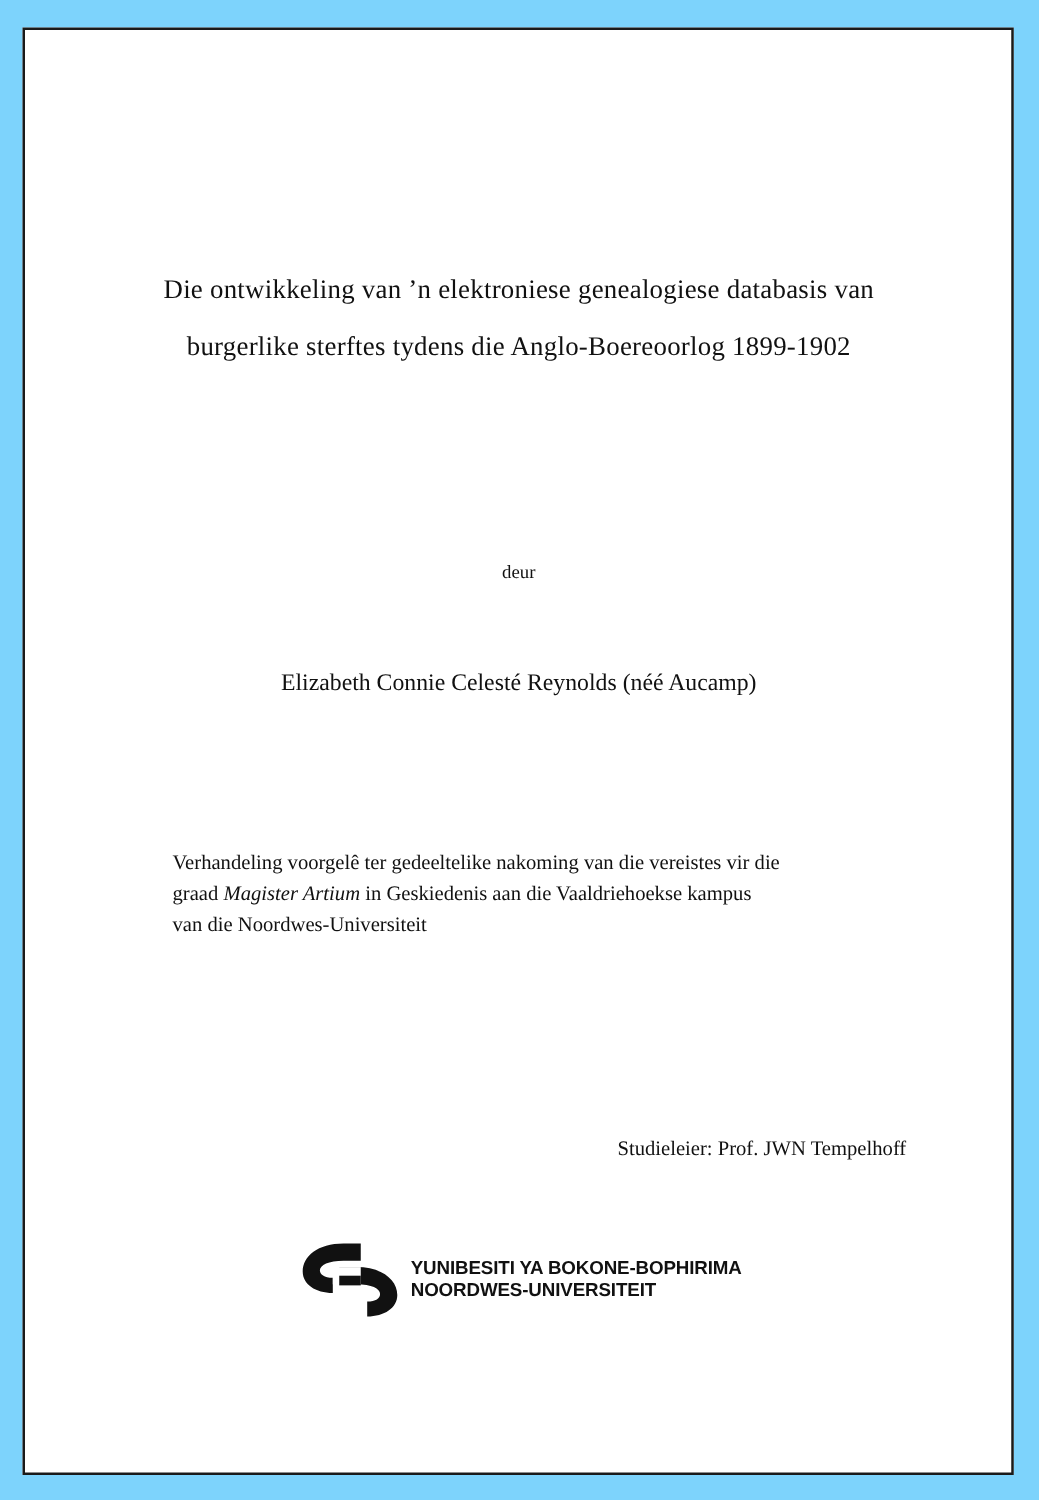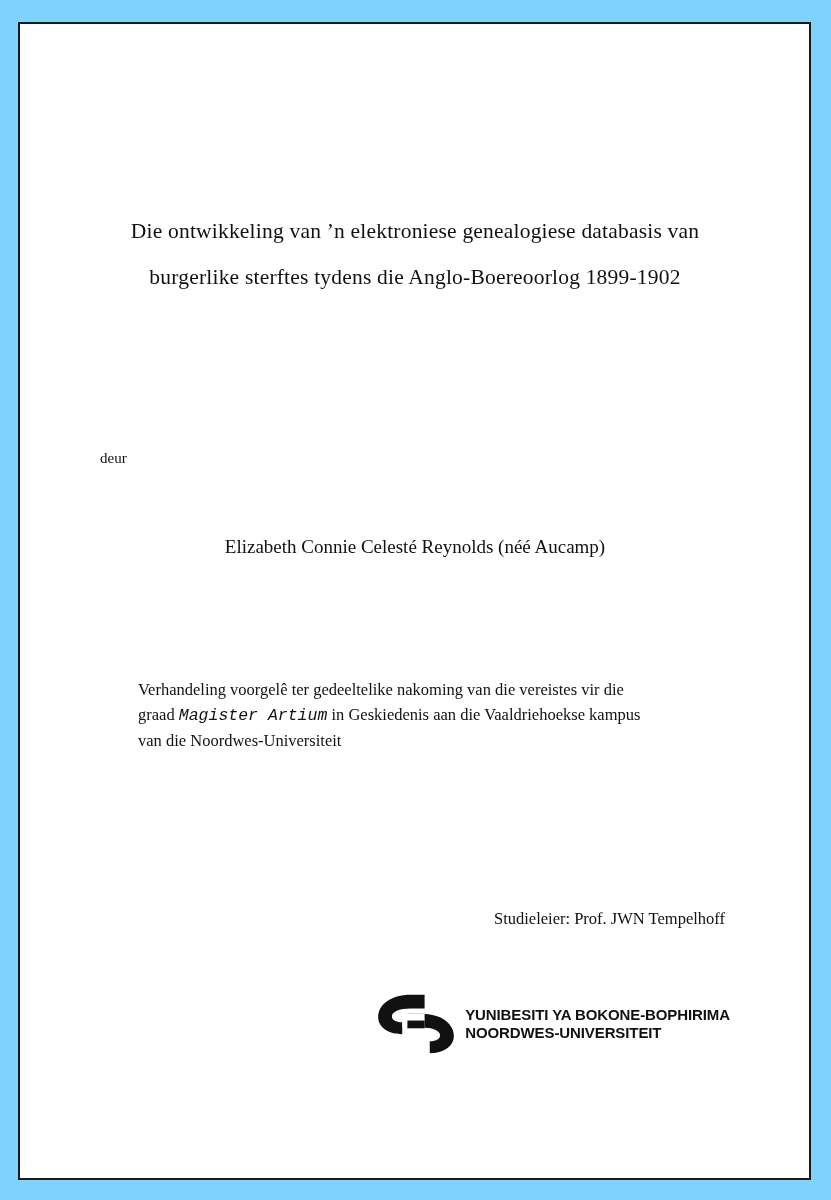--- a/index.html
+++ b/index.html
@@ -51,20 +51,21 @@
     font-size: 21.5px;
     line-height: 46px;
     letter-spacing: 0.2px;
     white-space: nowrap;
   }
   .deur {
     position: absolute;
     top: 428px;
     left: 0;
     width: 630px;
+    text-align: center;
     font-size: 15px;
   }
   .author {
     position: absolute;
     top: 514px;
     left: 0;
     width: 630px;
     text-align: center;
     font-size: 19px;
   }
@@ -79,40 +80,39 @@
   }
   .statement .just {
     text-align: justify;
     text-justify: inter-word;
   }
   .statement .l2, .statement .l3 {
     text-align: left;
   }
   .statement em {
     font-style: italic;
-    font-family: Liberation Mono, monospace;
   }
   .supervisor-block {
     position: absolute;
     top: 884px;
     left: 5px;
     width: 620px;
     font-size: 16.5px;
     line-height: 25px;
     text-align: right;
   }
   .logo-wrap {
     position: absolute;
     top: 962px;
     left: 0;
     width: 630px;
     height: 80px;
     display: flex;
     align-items: center;
-    justify-content: flex-end;
+    justify-content: center;
   }
   .logo-mark {
     width: 86px;
     height: 66px;
     margin-right: 6px;
     flex: none;
   }
   .logo-text {
     font-family: "Liberation Sans", sans-serif;
     font-size: 15px;

